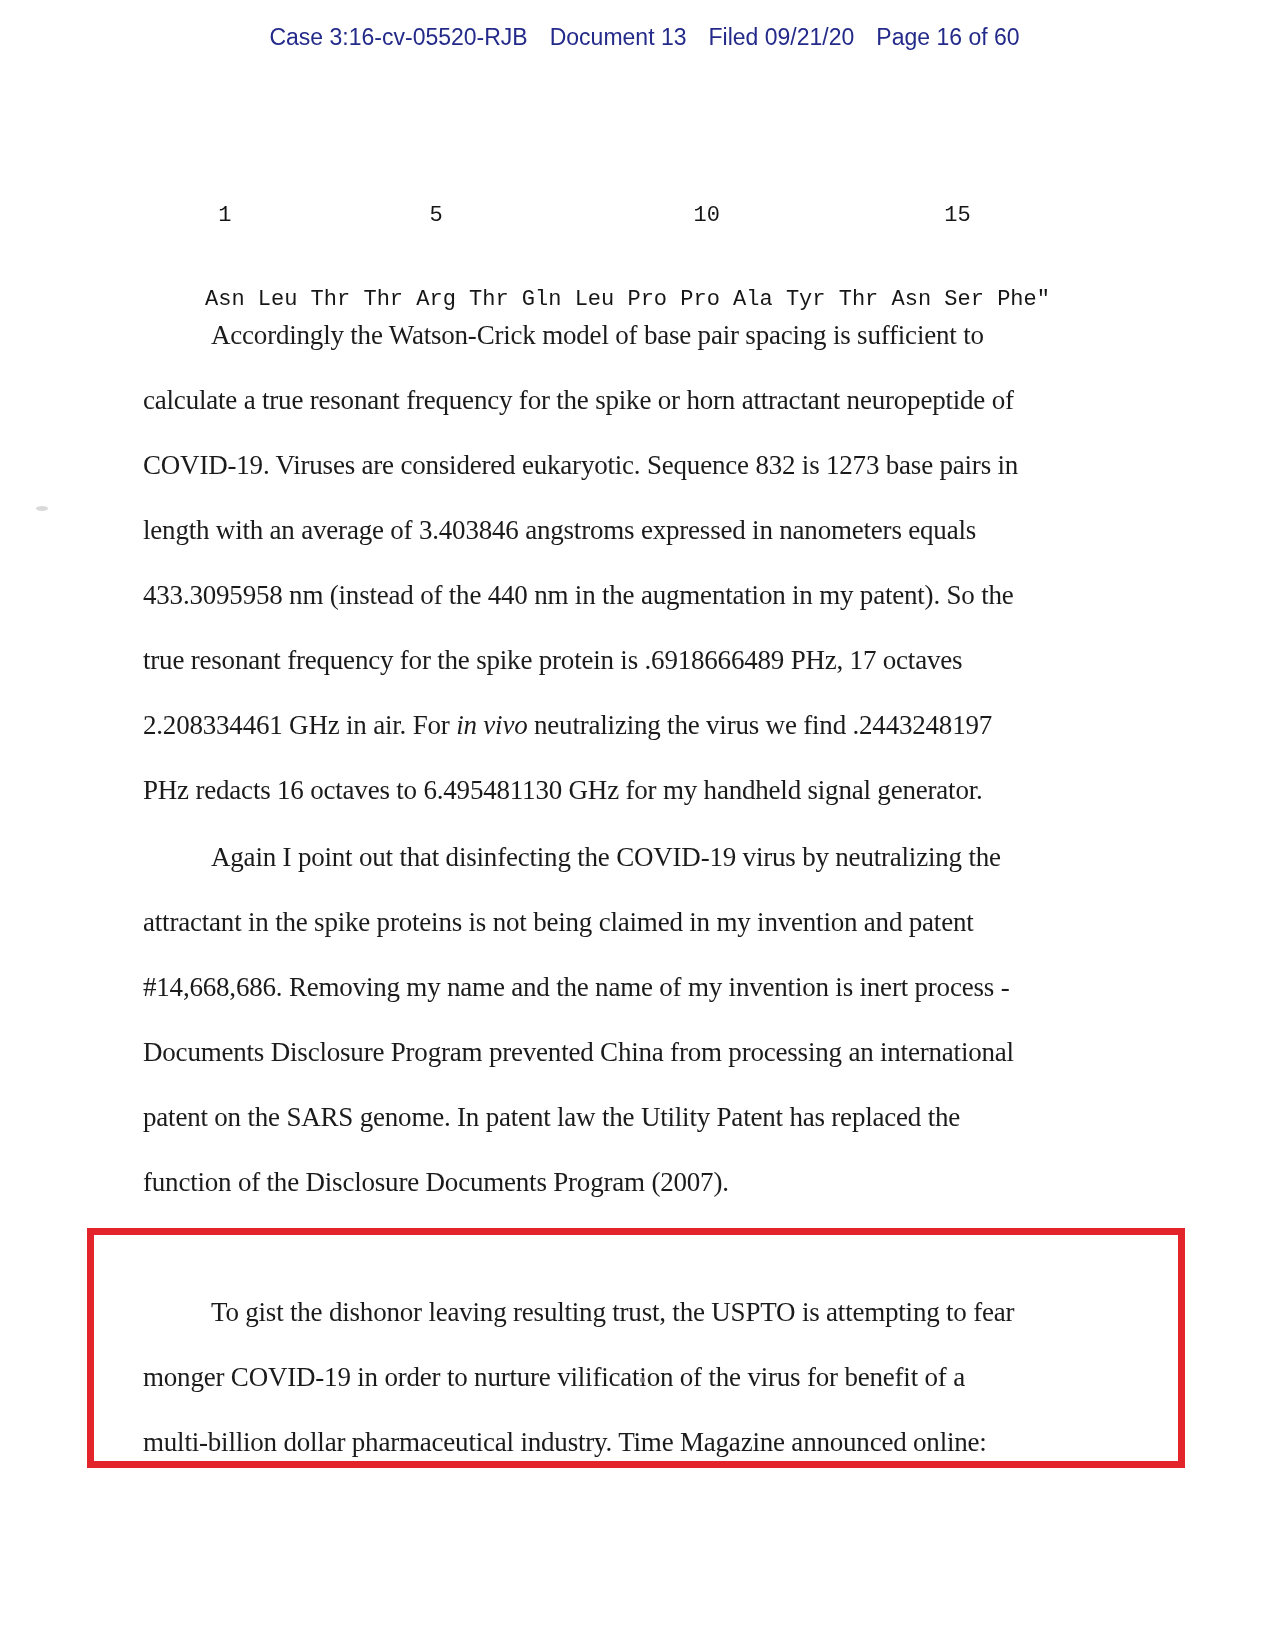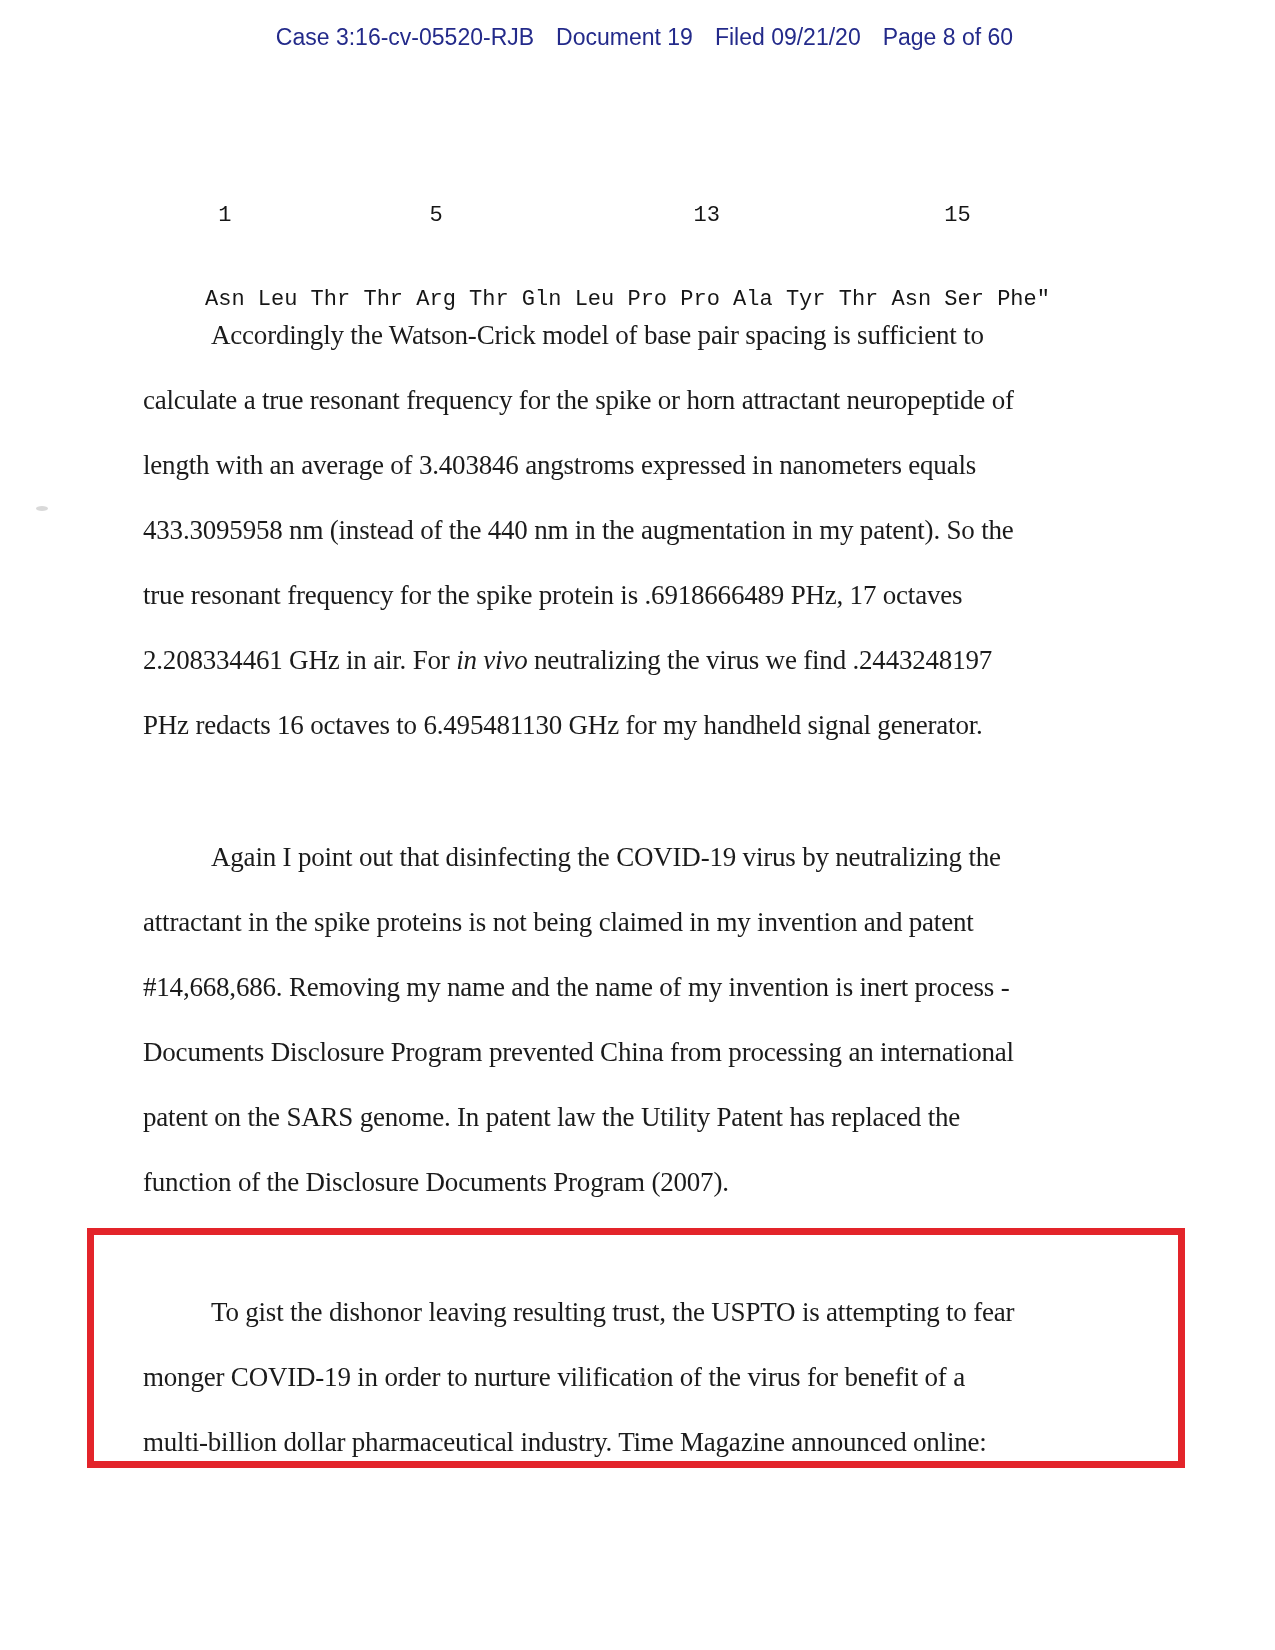--- a/index.html
+++ b/index.html
@@ -72,33 +72,34 @@
   .artifact-margin { left: 36px; top: 506px; width: 12px; height: 5px; opacity: .55; }
   .artifact-dot { left: 640px; top: 1377px; width: 5px; height: 6px; background: #8a8a8a; opacity: .8; }
 </style>
 </head>
 <body>
 
 <div class="page">
 
   <div class="court-header">
     <span>Case 3:16-cv-05520-RJB</span>
-    <span>Document 19</span>
+    <span>Document 13</span>
     <span>Filed 09/21/20</span>
-    <span>Page 8 of 60</span>
+    <span>Page 16 of 60</span>
   </div>
 
   <div class="sequence-block">
-    <div> 1               5                   13                 15</div>
+    <div> 1               5                   10                 15</div>
     <div>Asn Leu Thr Thr Arg Thr Gln Leu Pro Pro Ala Tyr Thr Asn Ser Phe"</div>
   </div>
 
   <div class="para para1">
     <div class="line indent"><span>Accordingly the Watson-Crick model of base pair spacing is sufficient to</span></div>
     <div class="line"><span>calculate a true resonant frequency for the spike or horn attractant neuropeptide of</span></div>
+    <div class="line"><span>COVID-19. Viruses are considered eukaryotic. Sequence 832 is 1273 base pairs in</span></div>
     <div class="line"><span>length with an average of 3.403846 angstroms expressed in nanometers equals</span></div>
     <div class="line"><span>433.3095958 nm (instead of the 440 nm in the augmentation in my patent). So the</span></div>
     <div class="line"><span>true resonant frequency for the spike protein is .6918666489 PHz, 17 octaves</span></div>
     <div class="line"><span>2.208334461 GHz in air. For </span><span class="it">in vivo</span><span> neutralizing the virus we find .2443248197</span></div>
     <div class="line"><span>PHz redacts 16 octaves to 6.495481130 GHz for my handheld signal generator.</span></div>
   </div>
 
   <div class="para para2">
     <div class="line indent"><span>Again I point out that disinfecting the COVID-19 virus by neutralizing the</span></div>
     <div class="line"><span>attractant in the spike proteins is not being claimed in my invention and patent</span></div>

